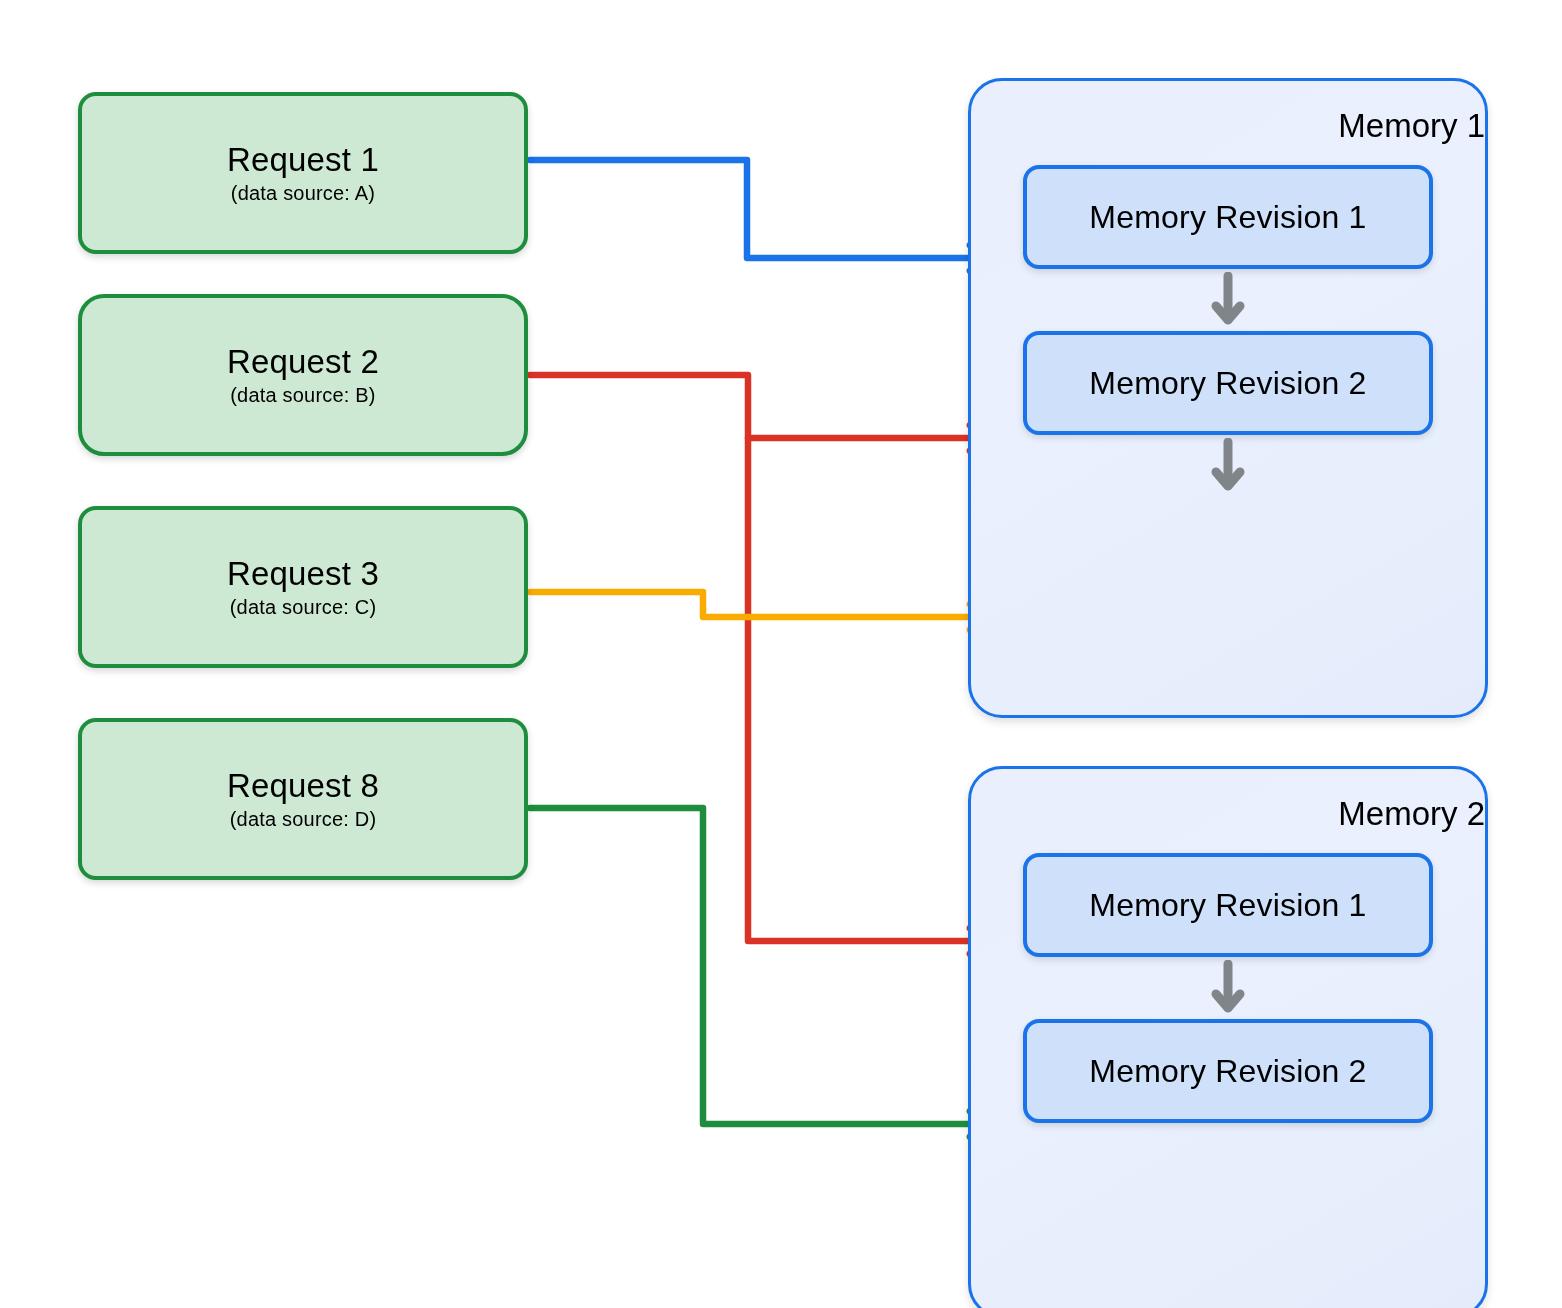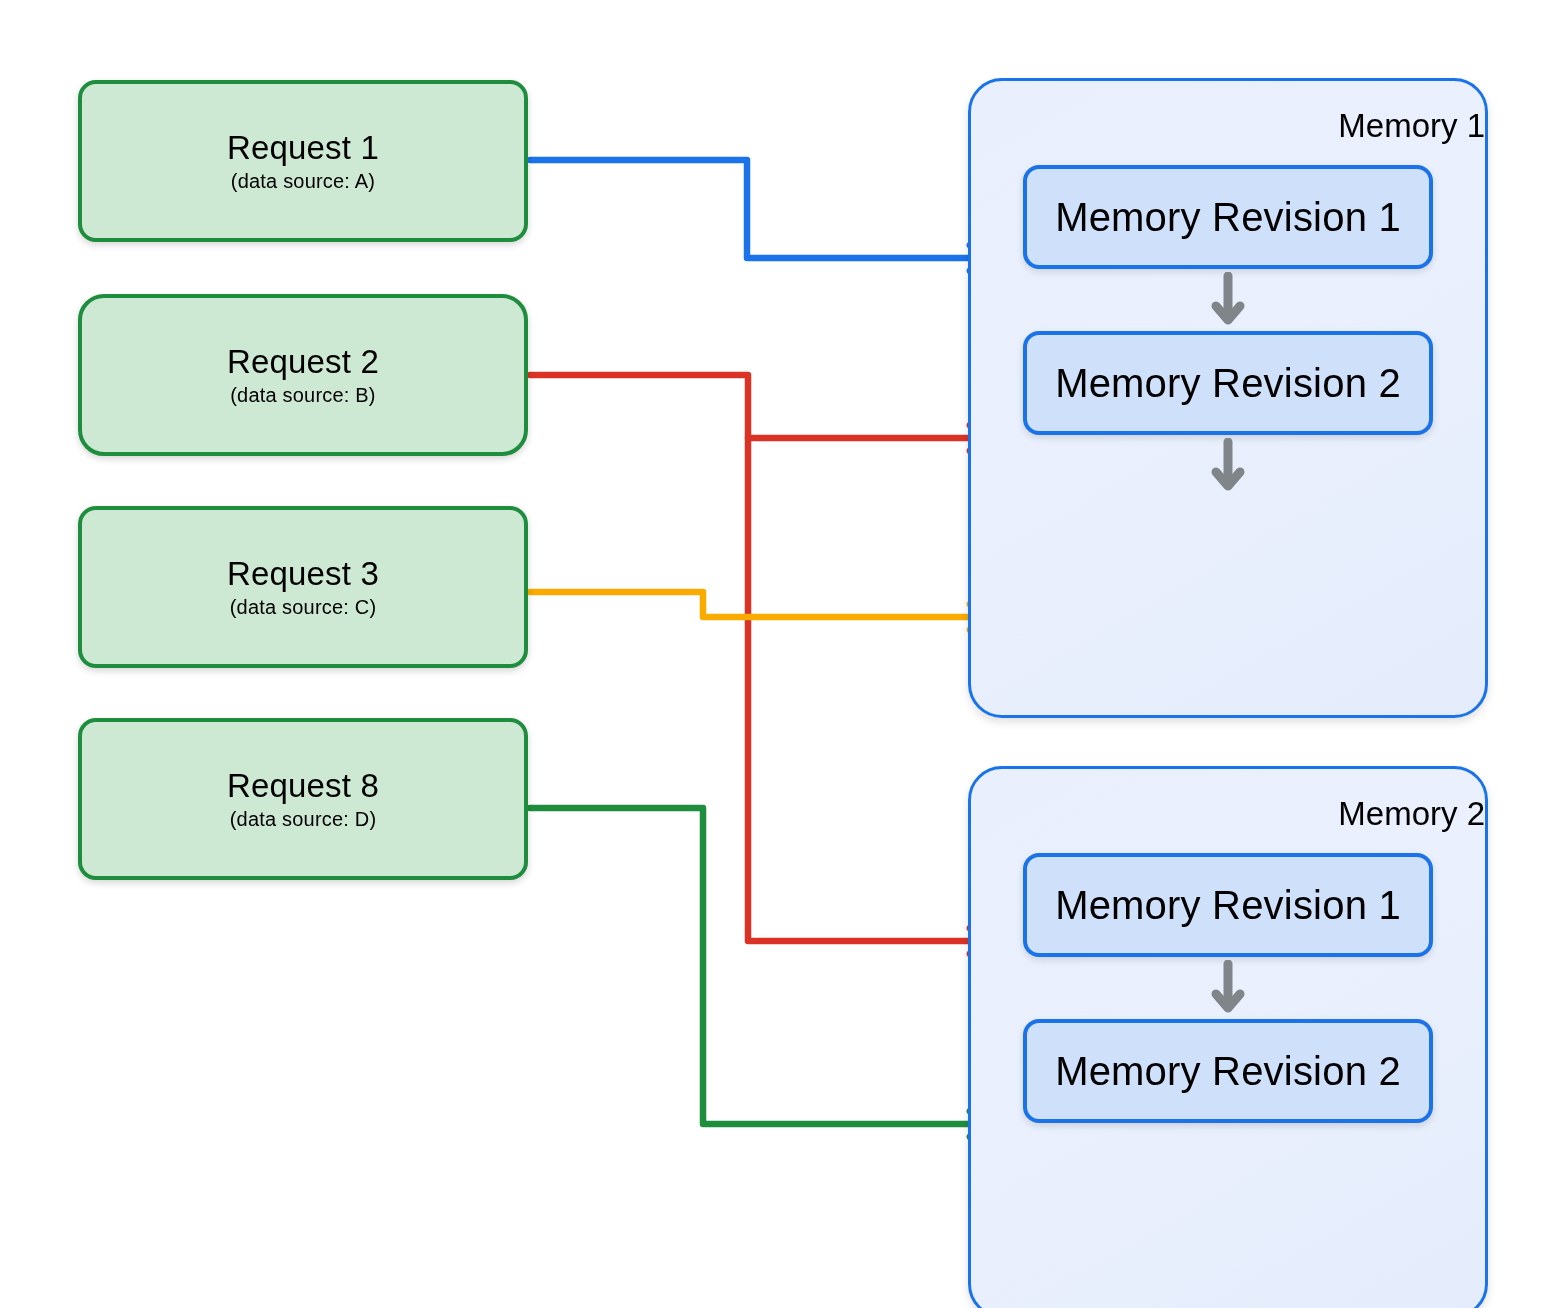--- a/index.html
+++ b/index.html
@@ -69,21 +69,21 @@
     height: 104px;
     background: #cfe0fb;
     border: 4px solid #1a73e8;
     border-radius: 16px;
     display: flex;
     align-items: center;
     justify-content: center;
     box-shadow: 0 3px 7px rgba(0,0,0,0.13);
   }
   .rev-label {
-    font-size: 40px;
+    font-size: 32px;
     color: #000000;
     letter-spacing: .2px;
   }
   .rev-arrow {
     height: 62px;
     display: flex;
     align-items: center;
     justify-content: center;
   }
   
@@ -120,21 +120,21 @@
     <path d="M 530,160 L 747,160 L 747,258 L 993,258" fill="none" stroke="#1a73e8" stroke-width="6.5" stroke-linecap="round" stroke-linejoin="round" marker-end="url(#ah-blue)"></path>
 
     <path d="M 530,375 L 748,375 L 748,438 L 993,438" fill="none" stroke="#db3226" stroke-width="6.5" stroke-linecap="round" stroke-linejoin="round" marker-end="url(#ah-red)"></path>
     <path d="M 748,438 L 748,941 L 993,941" fill="none" stroke="#db3226" stroke-width="6.5" stroke-linecap="round" stroke-linejoin="round" marker-end="url(#ah-red)"></path>
 
     <path d="M 530,592 L 703,592 L 703,617 L 993,617" fill="none" stroke="#f9ab00" stroke-width="6.5" stroke-linecap="round" stroke-linejoin="round" marker-end="url(#ah-orange)"></path>
 
     <path d="M 530,808 L 703,808 L 703,1124 L 993,1124" fill="none" stroke="#1e8e3e" stroke-width="6.5" stroke-linecap="round" stroke-linejoin="round" marker-end="url(#ah-green)"></path>
   </svg>
 
-  <div class="request-box" style="left:78px; top:80px;">
+  <div class="request-box" style="left:78px; top:92px;">
     <div class="request-title">Request 1</div>
     <div class="request-sub">(data source: A)</div>
   </div>
 
   <div class="request-box" style="left:78px; top:294px;border-radius:26px;">
     <div class="request-title">Request 2</div>
     <div class="request-sub">(data source: B)</div>
   </div>
 
   <div class="request-box" style="left:78px; top:506px;">

